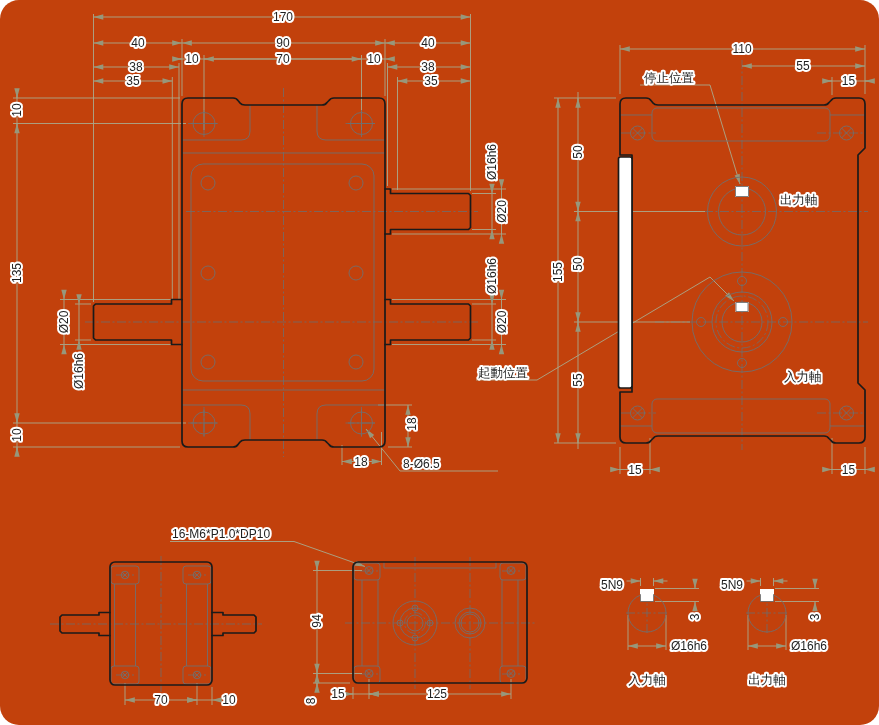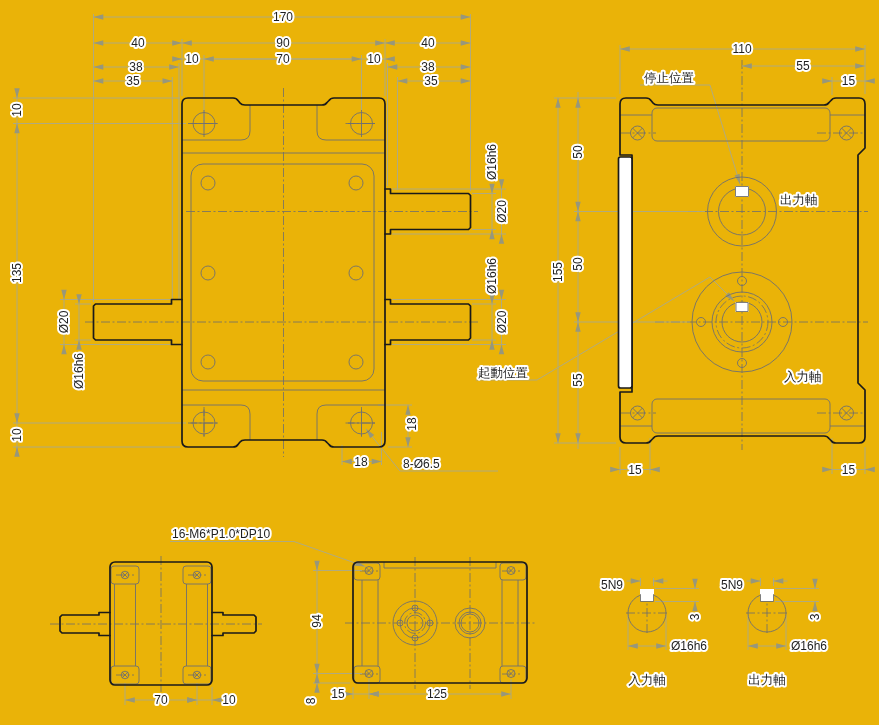--- a/index.html
+++ b/index.html
@@ -1,17 +1,17 @@
 <!DOCTYPE html>
 <html><head>
 <meta charset="utf-8">
 <style>
   html,body{margin:0;padding:0;background:#fff;}
-  #stage{position:relative;width:879px;height:725px;background:#eab308;overflow:hidden;
-         font-family:"Liberation Sans","DejaVu Sans",sans-serif;}
+  #stage{position:relative;width:879px;height:725px;background:#c2410c;overflow:hidden;
+         font-family:"Liberation Sans","DejaVu Sans",sans-serif;border-radius:19px;}
   svg{display:block}
   .ol{stroke:#1a1a1a;stroke-width:1.7;fill:none;stroke-linejoin:round;stroke-linecap:round}
   .olf{stroke:#1a1a1a;stroke-width:1.7;fill:#ffffff;stroke-linejoin:round}
   .tl{stroke:#6f6f6f;stroke-width:0.9;fill:none}
   .cl{stroke:#6d6d6d;stroke-width:0.8;fill:none;stroke-dasharray:9 2.5 2 2.5}
   .dl{stroke:#a9a98c;stroke-width:0.9;fill:none}
   .da{marker-end:url(#mE)}
   .ds{marker-start:url(#mS);marker-end:url(#mE)}
   .wf{fill:#ffffff;stroke:none}
   text{font-family:"Liberation Sans","DejaVu Sans",sans-serif;font-size:12px;fill:#1f1f1f;

